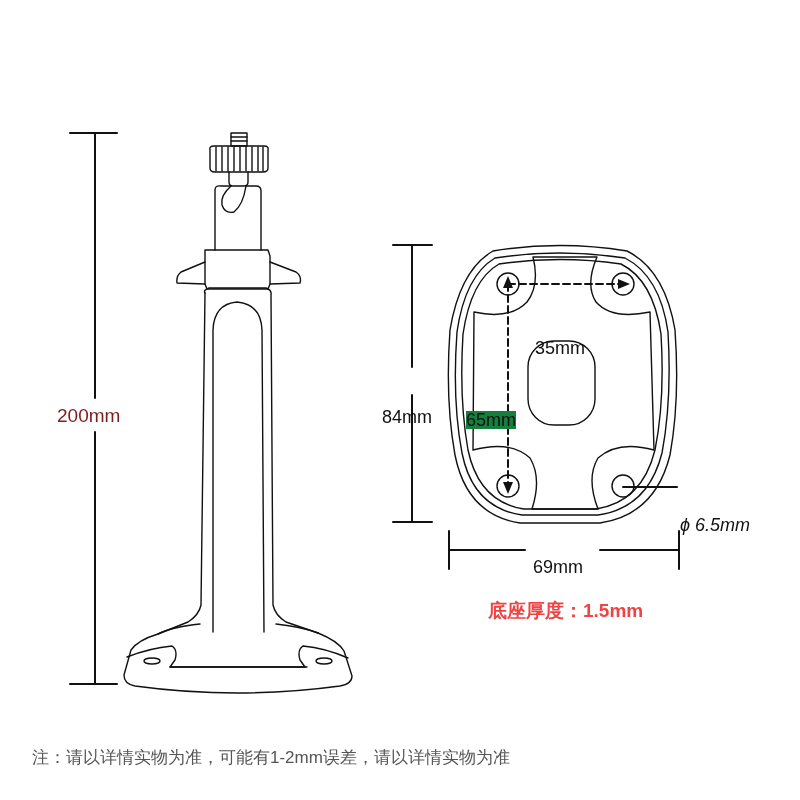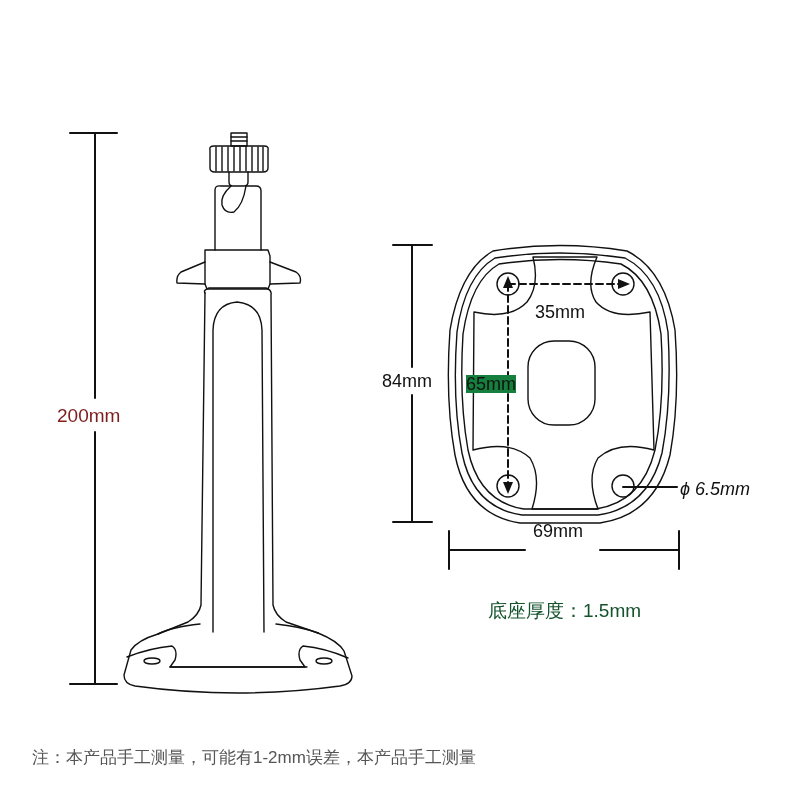--- a/index.html
+++ b/index.html
@@ -1,22 +1,22 @@
 <!DOCTYPE html>
 <html><head>
 <meta charset="utf-8">
 <style>
   html, body { margin: 0; padding: 0; background: #ffffff; }
   body { width: 800px; height: 800px; position: relative; overflow: hidden;
          font-family: "Liberation Sans", "DejaVu Sans", sans-serif; color: #111; }
   svg.drawing { position: absolute; left: 0; top: 0; }
   .lbl { position: absolute; white-space: nowrap; line-height: 1; }
   .dim { font-size: 19px; color: #7f1d1d; background: #fff; padding: 0 2px; }
-  .dim-sm { font-size: 18px; color: #111; }
-  .thickness { font-size: 19px; font-weight: normal; color: #14532d; }
+  .dim-sm { font-size: 18px; color: #111; margin-top: 36px; }
+  .thickness { font-size: 19px; font-weight: bold; color: #ef4444; }
   .note { font-size: 17px; color: #555; }
 </style>
 </head>
 <body>
 
 <svg class="drawing" width="800" height="800" viewBox="0 0 800 800" xmlns="http://www.w3.org/2000/svg" fill="none" stroke="#111" stroke-width="1.4" stroke-linejoin="round" stroke-linecap="round">
 
   <g stroke-width="2">
     <line x1="70" y1="133" x2="117" y2="133"></line>
     <line x1="70" y1="684" x2="117" y2="684"></line>
@@ -117,13 +117,13 @@
 <div class="lbl dim-sm" style="left:535px; top:303px;">35mm</div>
 
 <div class="lbl dim-sm" style="left:466px; top:375px; background:#15803d;">65mm</div>
 
 <div class="lbl dim-sm" style="left:680px; top:480px;font-style:italic;">ϕ 6.5mm</div>
 
 <div class="lbl dim-sm" style="left:533px; top:522px;">69mm</div>
 
 <div class="lbl thickness" style="left:488px; top:601px;">底座厚度：1.5mm</div>
 
-<div class="lbl note" style="left:32px; top:749px;">注：本产品手工测量，可能有1-2mm误差，本产品手工测量</div>
+<div class="lbl note" style="left:32px; top:749px;">注：请以详情实物为准，可能有1-2mm误差，请以详情实物为准</div>
 
 </body></html>

